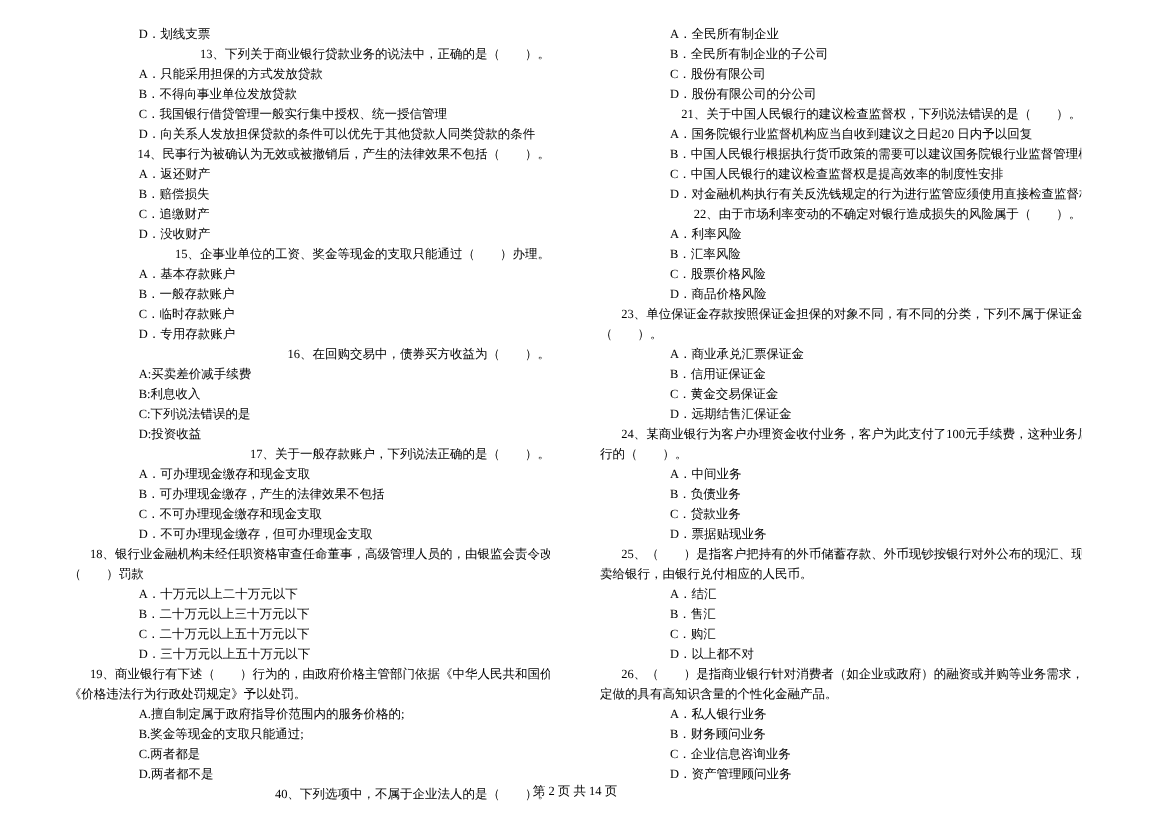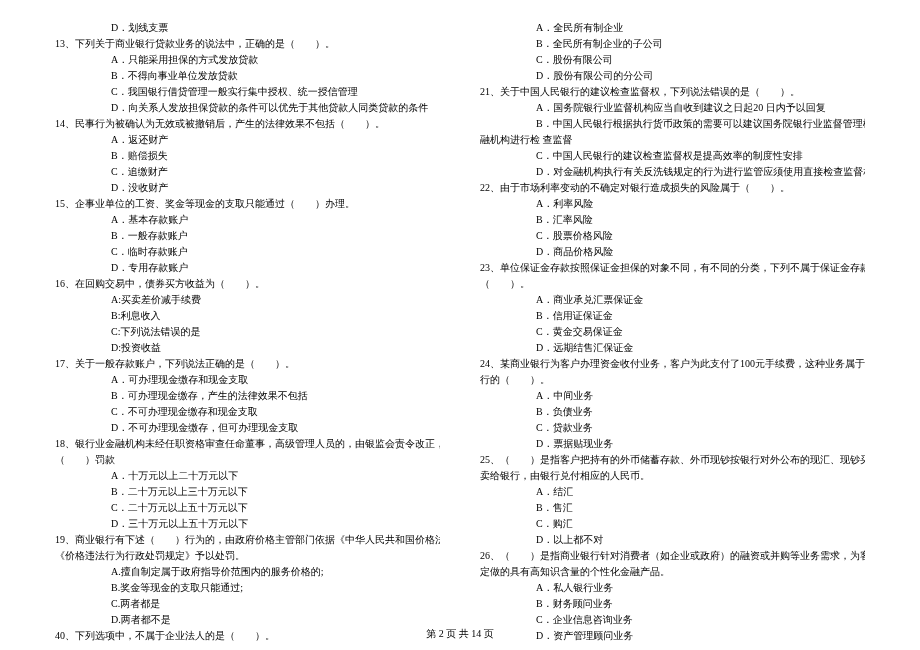--- a/index.html
+++ b/index.html
@@ -22,21 +22,21 @@
   }
   .col {
     flex: 1;
     min-width: 0;
   }
   .line {
     white-space: nowrap;
     overflow: hidden;
   }
   .indent2 { padding-left: 56px; }
-  .q { margin-left: 0; }
+  .q { margin-left: 17px; text-align: right; }
   .footer {
     position: absolute;
     bottom: 8px;
     left: 0;
     right: 0;
     text-align: center;
     font-size: 10px;
   }
 </style>
 </head>
@@ -96,21 +96,20 @@
 
   <div class="col">
     <div class="line indent2">A．全民所有制企业</div>
     <div class="line indent2">B．全民所有制企业的子公司</div>
     <div class="line indent2">C．股份有限公司</div>
     <div class="line indent2">D．股份有限公司的分公司</div>
 
     <div class="line q">21、关于中国人民银行的建议检查监督权，下列说法错误的是（　　）。</div>
     <div class="line indent2">A．国务院银行业监督机构应当自收到建议之日起20 日内予以回复</div>
     <div class="line indent2">B．中国人民银行根据执行货币政策的需要可以建议国务院银行业监督管理机构对银行业金</div>
-    <div class="line">融机构进行检 查监督</div>
     <div class="line indent2">C．中国人民银行的建议检查监督权是提高效率的制度性安排</div>
     <div class="line indent2">D．对金融机构执行有关反洗钱规定的行为进行监管应须使用直接检查监督权</div>
 
     <div class="line q">22、由于市场利率变动的不确定对银行造成损失的风险属于（　　）。</div>
     <div class="line indent2">A．利率风险</div>
     <div class="line indent2">B．汇率风险</div>
     <div class="line indent2">C．股票价格风险</div>
     <div class="line indent2">D．商品价格风险</div>
 
     <div class="line q">23、单位保证金存款按照保证金担保的对象不同，有不同的分类，下列不属于保证金存款的是</div>

